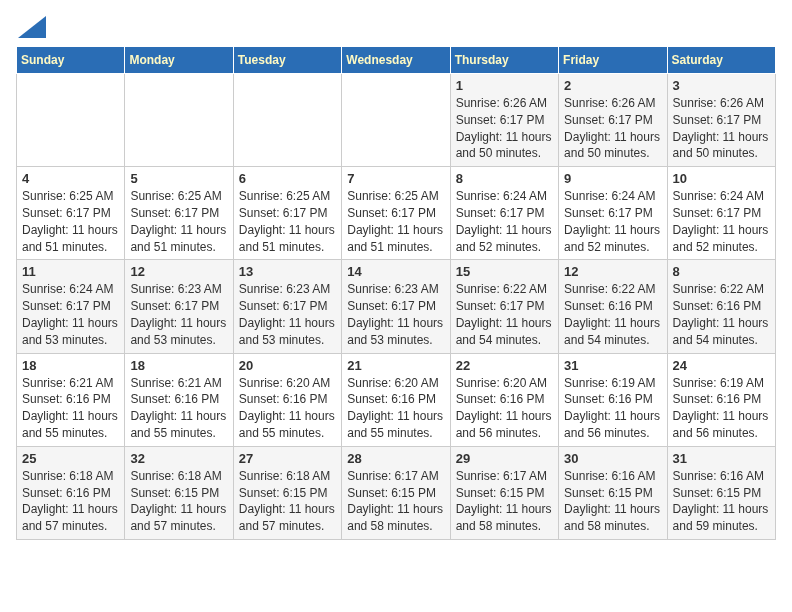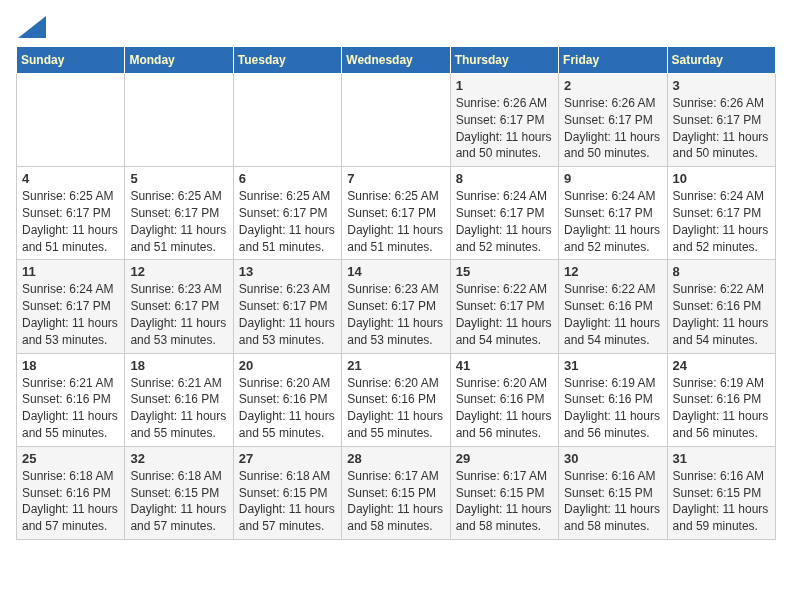--- a/index.html
+++ b/index.html
@@ -214,21 +214,21 @@
         </td>
         <td>
           <span class="day-number">20</span>
           <div class="day-info">Sunrise: 6:20 AM<br>Sunset: 6:16 PM<br>Daylight: 11 hours<br>and 55 minutes.</div>
         </td>
         <td>
           <span class="day-number">21</span>
           <div class="day-info">Sunrise: 6:20 AM<br>Sunset: 6:16 PM<br>Daylight: 11 hours<br>and 55 minutes.</div>
         </td>
         <td>
-          <span class="day-number">41</span>
+          <span class="day-number">22</span>
           <div class="day-info">Sunrise: 6:20 AM<br>Sunset: 6:16 PM<br>Daylight: 11 hours<br>and 56 minutes.</div>
         </td>
         <td>
           <span class="day-number">31</span>
           <div class="day-info">Sunrise: 6:19 AM<br>Sunset: 6:16 PM<br>Daylight: 11 hours<br>and 56 minutes.</div>
         </td>
         <td>
           <span class="day-number">24</span>
           <div class="day-info">Sunrise: 6:19 AM<br>Sunset: 6:16 PM<br>Daylight: 11 hours<br>and 56 minutes.</div>
         </td>

